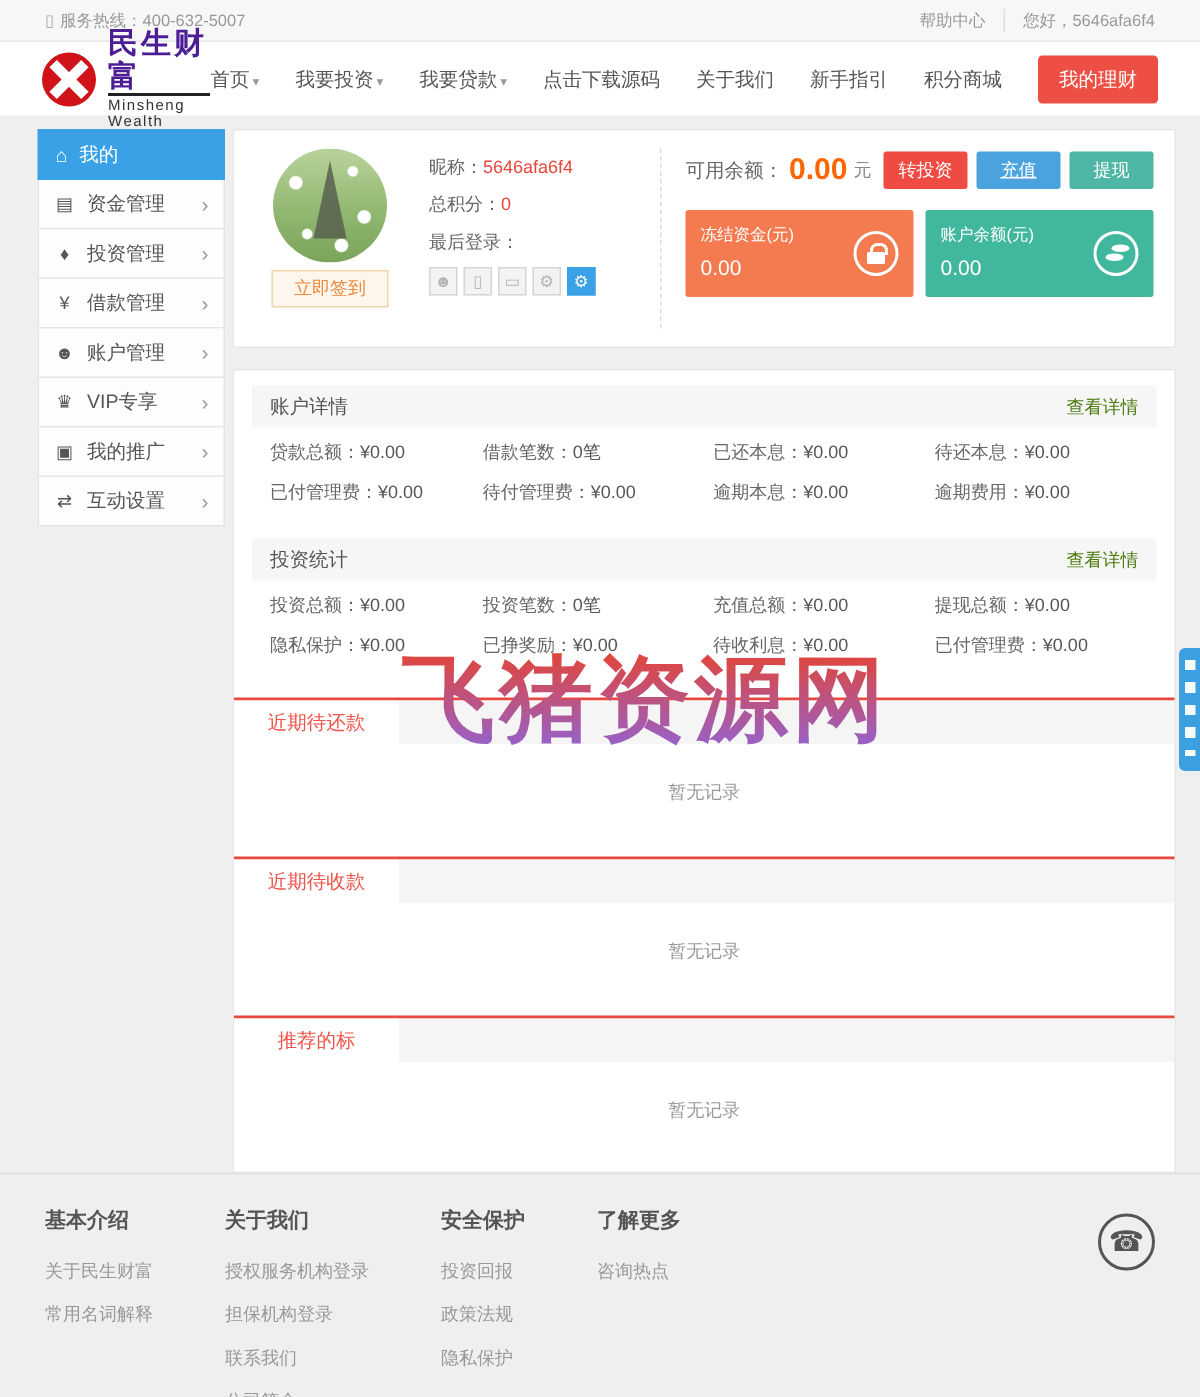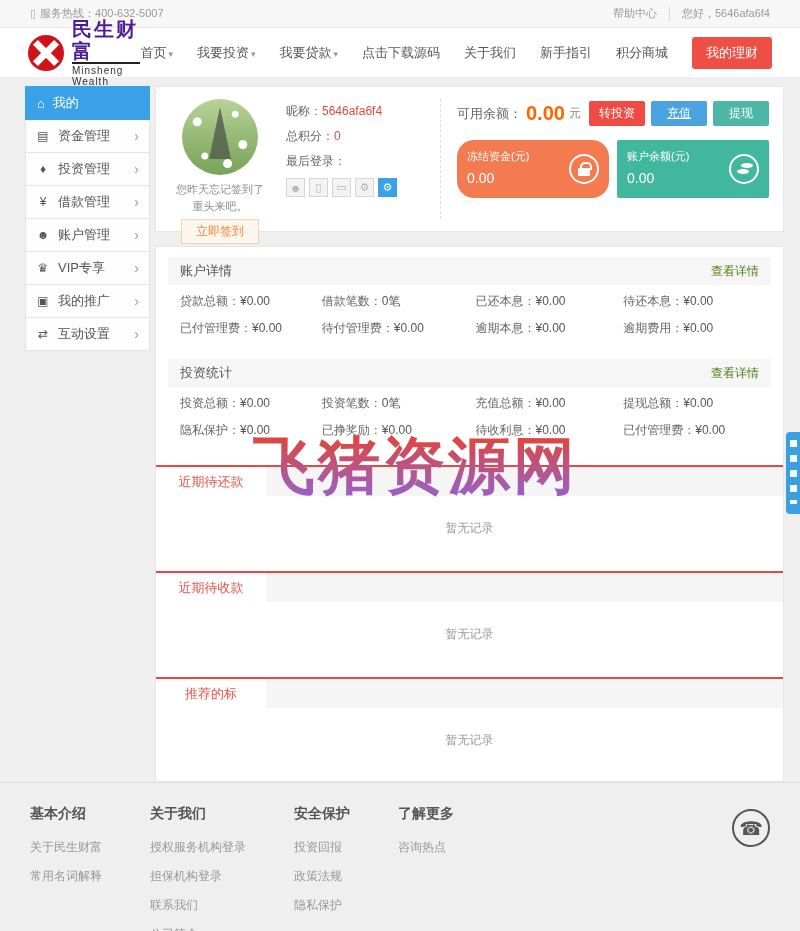--- a/index.html
+++ b/index.html
@@ -70,21 +70,21 @@
   .avail-row { display:flex; align-items:center; }
   .avail-label { font-size:13px; color:#666; }
   .avail-value { font-size:20px; color:#ff6600; font-weight:bold; margin:0 4px; }
   .avail-unit { font-size:12px; color:#888; }
   .fund-btns { margin-left:auto; display:flex; gap:6px; }
   .fbtn { width:56px; height:25px; border:none; border-radius:2px; color:#fff; font-size:12px; cursor:pointer;
     font-family:inherit; }
   .fbtn.red { background:#ef4b43; } .fbtn.blue { background:#4aa3df;text-decoration:underline; } .fbtn.teal { background:#4db6a4; }
   .fund-cards { display:flex; gap:8px; margin-top:14px; }
   .fcard { width:152px; height:58px; border-radius:2px; color:#fff; padding:9px 10px; position:relative; }
-  .fcard.orange { background:#f47a4f;border-radius:17px; } .fcard.teal { background:#41b79e; }
+  .fcard.orange { background:#f47a4f; } .fcard.teal { background:#41b79e; }
   .fcard .flabel { font-size:11px; } .fcard .fval { font-size:14px; margin-top:6px; }
   .fcard .cico { position:absolute; right:10px; top:50%; transform:translateY(-50%); width:30px; height:30px;
     border:2px solid #fff; border-radius:50%; }
   .cico.lock::before { content:""; position:absolute; left:9px; top:6px; width:8px; height:6px;
     border:2px solid #fff; border-bottom:none; border-radius:5px 5px 0 0; }
   .cico.lock::after { content:""; position:absolute; left:7px; top:12px; width:12px; height:8px; background:#fff; border-radius:1px; }
   .cico.coins::before { content:""; position:absolute; left:6px; top:13px; width:12px; height:5px; background:#fff; border-radius:50%; }
   .cico.coins::after { content:""; position:absolute; left:10px; top:7px; width:12px; height:5px; background:#fff; border-radius:50%; }
 
   
@@ -98,21 +98,21 @@
   .stat .v { color:#555; }
   .gap { height:12px; }
   .tab-sec { margin-top:16px; }
   .tab-strip { border-top:2px solid #e8483f; display:flex; height:31px; }
   .tab-on { width:110px; background:#fff; color:#ee5449; font-size:13px; display:flex; align-items:center;
     justify-content:center; cursor:pointer; }
   .tab-rest { flex:1; background:#f5f5f5; }
   .empty { text-align:center; font-size:12px; color:#999; padding:24px 0 18px; }
 
   
-  .watermark { position:absolute; left:253px; top:424px; z-index:40; pointer-events:none;
+  .watermark { position:absolute; left:268px; top:424px; z-index:40; pointer-events:none;
     font-family:"Liberation Serif","DejaVu Serif",serif; font-weight:bold; font-size:62px; letter-spacing:3px;
     background:linear-gradient(180deg,#e0463c 15%,#8f64d8 95%); -webkit-background-clip:text; background-clip:text;
     color:transparent; }
   .float-tab { position:absolute; right:0; top:432px; width:14px; height:82px; background:#3b9fe0;
     border-radius:4px 0 0 4px; z-index:45; cursor:pointer; }
   .float-tab .stripes { position:absolute; left:4px; top:8px; width:7px; height:64px;
     background:repeating-linear-gradient(180deg, rgba(255,255,255,.95) 0 7px, transparent 7px 15px); }
 
   
   .footer { background:#efefef; border-top:1px solid #e0e0e0; padding:22px 30px 26px; display:flex; }
@@ -205,24 +205,20 @@
       </div>
     </div>
 
     <div class="main">
 
       <div class="panel panel1">
         <div class="p1-left">
           <div class="avatar">
               <div class="tower"></div>
             </div>
-          <div class="signin-tip">
-            <span>您昨天忘记签到了</span><br>
-            <span>重头来吧。</span>
-          </div>
           <span class="signin-btn">立即签到</span>
         </div>
         <div class="p1-mid">
           <div class="row"><span>昵称：</span><span class="red">5646afa6f4</span></div>
           <div class="row"><span>总积分：</span><span class="red">0</span></div>
           <div class="row"><span>最后登录：</span></div>
           <div class="verify-row">
             <span class="vicon">☻</span>
             <span class="vicon">▯</span>
             <span class="vicon">▭</span>

